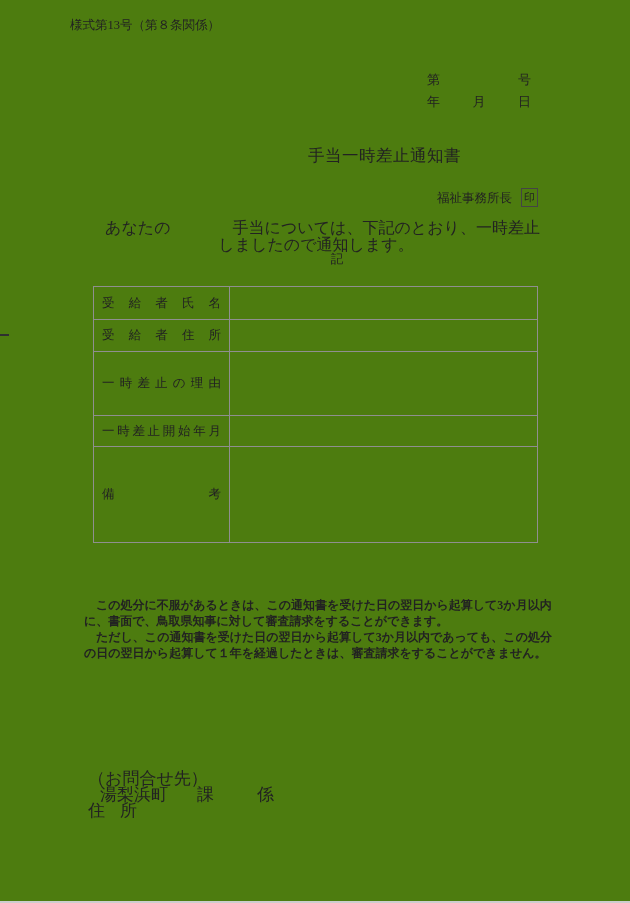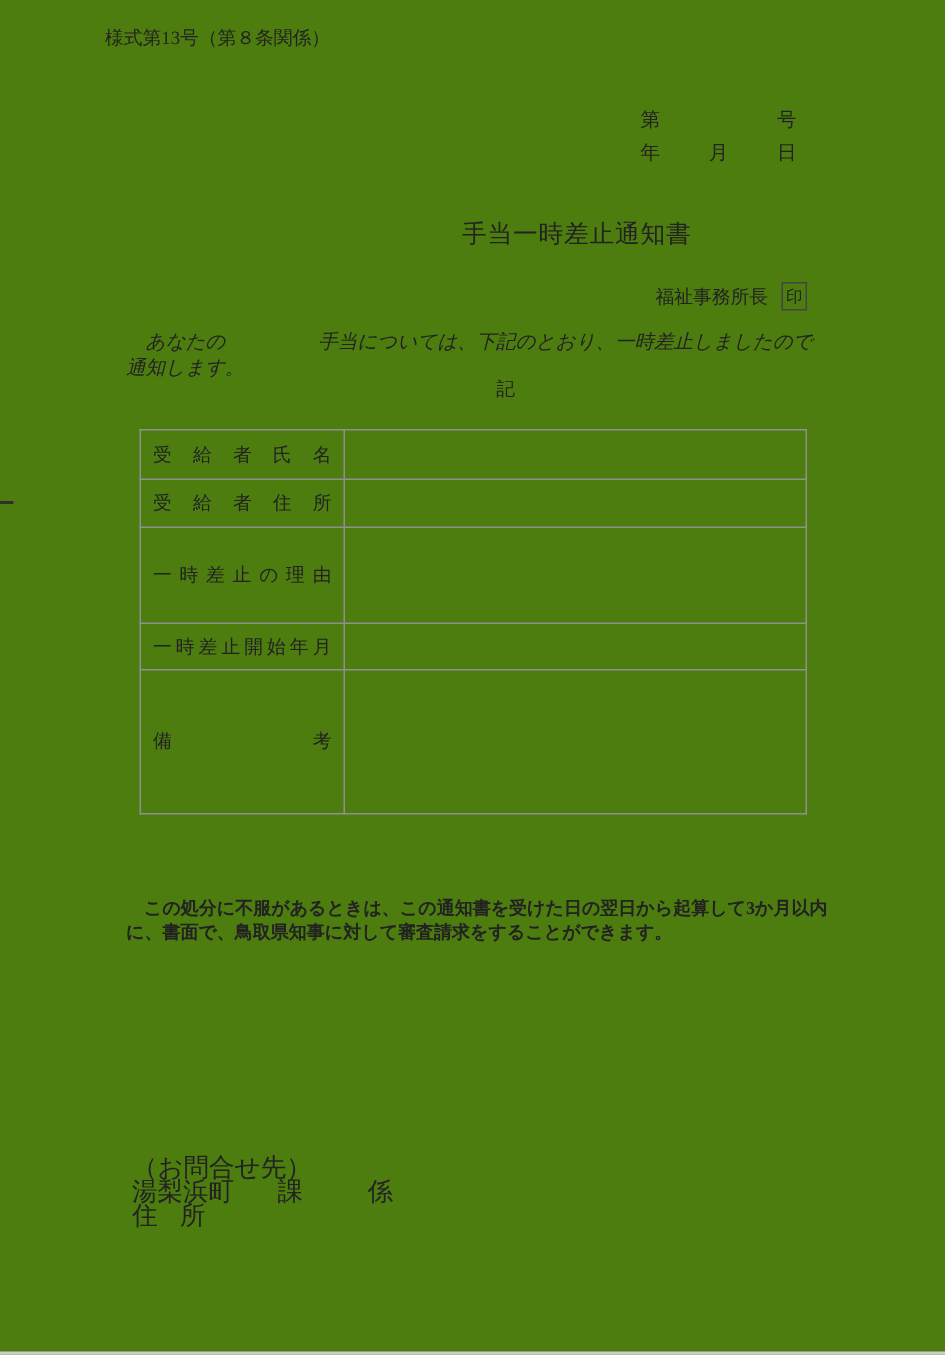--- a/index.html
+++ b/index.html
@@ -47,23 +47,22 @@
   .seal-box {
     margin-left: 9px;
     width: 15px; height: 17px;
     border: 1px solid #444;
     display: flex; align-items: center; justify-content: center;
     font-size: 11px;
   }
 
   .body-text {
     left: 84px; top: 219px; width: 464px;
-    font-size: 13px; line-height: 17px;
-    text-align: left;
-    font-style: italic;
+    font-size: 16px; line-height: 17px;
+    text-align: center;
   }
   .indent { display: inline-block; width: 13px; }
   .blank-gap { display: inline-block; width: 62px; }
 
   .ki-marker {
     left: 0; top: 251px; width: 674px;
     text-align: center; font-size: 12.5px;
   }
 
   .info-table {
@@ -103,21 +102,21 @@
     font-weight: bold;
   }
   .legal-notes p { margin: 0; text-indent: 12px; }
 
   .contact {
     left: 88px; top: 771px;
     font-size: 17px; line-height: 15.8px;
     white-space: nowrap;
   }
   .contact .line { height: 15.8px; }
-  .w-town  { display: inline-block; width: 97px; }
+  .w-town  { display: inline-block; width: 97px; margin-left: 12px; }
   .w-sect  { display: inline-block; width: 60px; }
   .w-phone { display: inline-block; width: 167px; }
   .addr-justify { width: 49px; display: flex; justify-content: space-between; }
 
   .bottom-edge {
     left: 0; top: 901px; width: 630px; height: 2px;
     background: #cdcdcd;
   }
 </style>
 </head>
@@ -217,20 +216,21 @@
           </th>
         <td></td>
       </tr>
     </tbody>
   </table>
 
   <div class="abs binding-mark"></div>
 
   <div class="abs legal-notes">
     <p>この処分に不服があるときは、この通知書を受けた日の翌日から起算して3か月以内に、書面で、鳥取県知事に対して審査請求をすることができます。</p>
+    <p>ただし、この通知書を受けた日の翌日から起算して3か月以内であっても、この処分の日の翌日から起算して１年を経過したときは、審査請求をすることができません。</p>
   </div>
 
   <div class="abs contact">
     <div class="line">（お問合せ先）</div>
     <div class="line">
       <span class="w-town">湯梨浜町</span><span class="w-sect">課</span><span>係</span>
     </div>
     <div class="line">
       <span class="addr-justify char-justify">
           <span>住</span>

